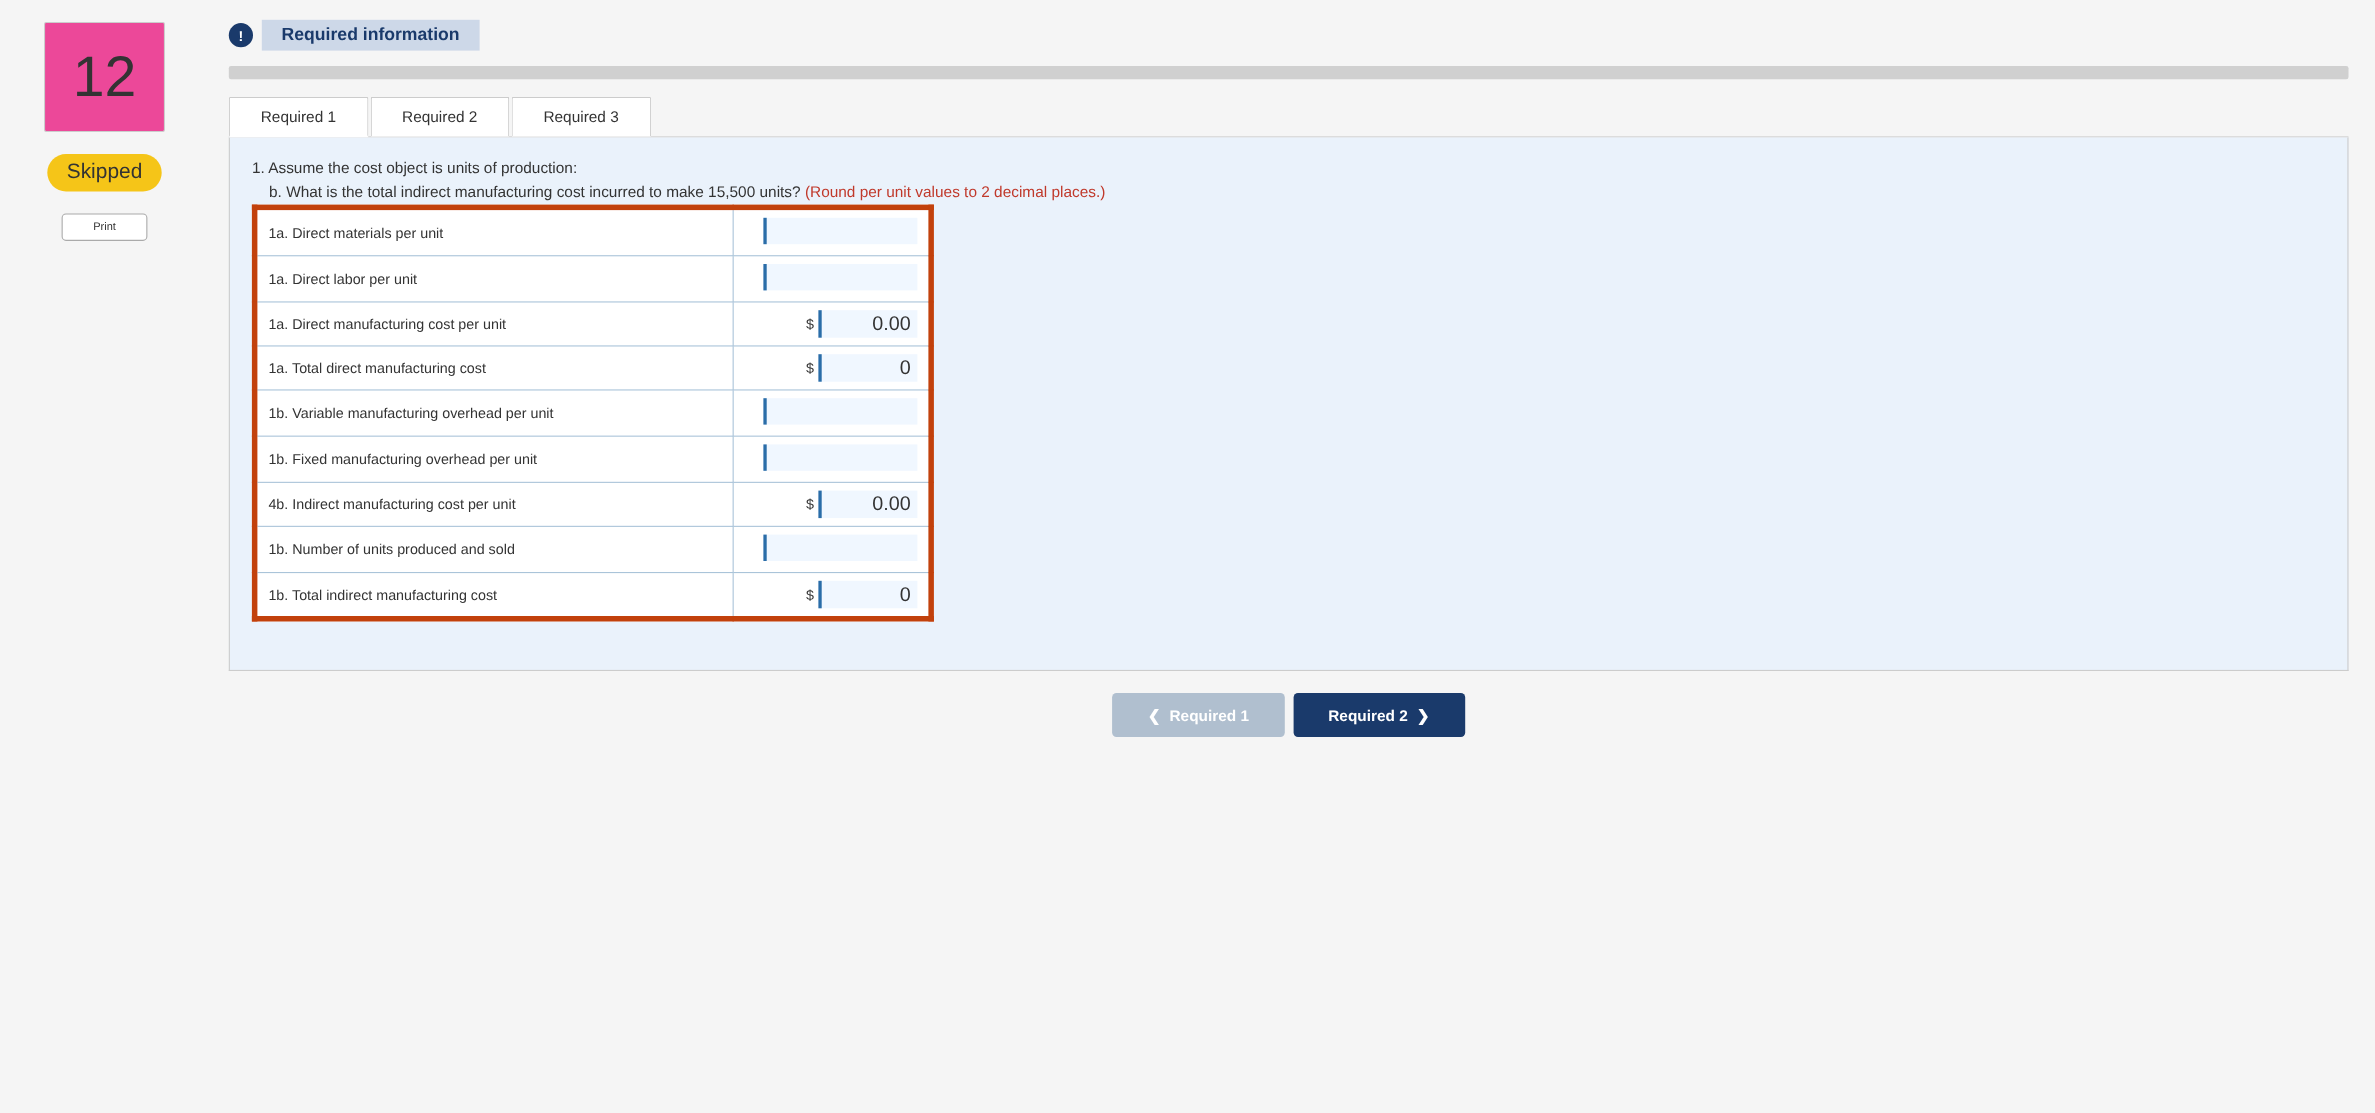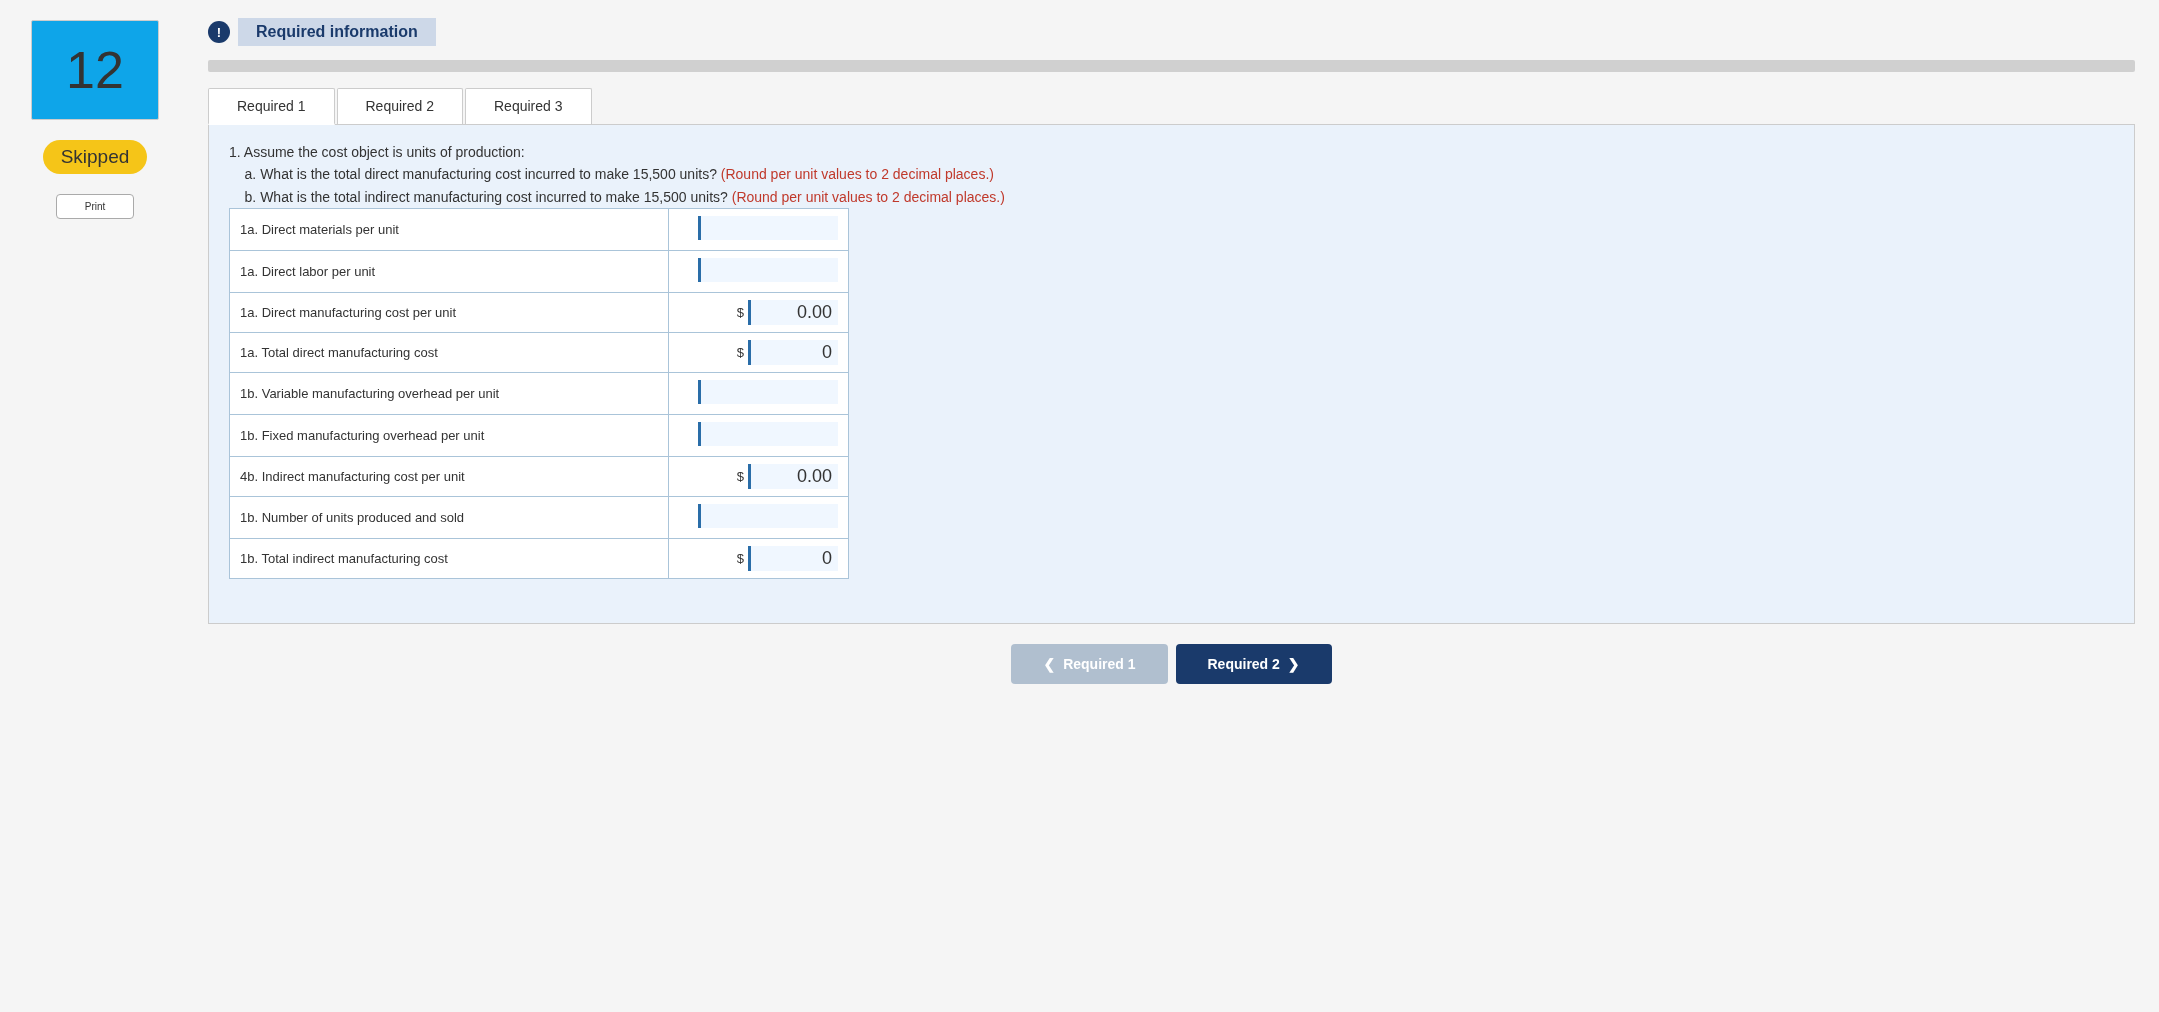--- a/index.html
+++ b/index.html
@@ -19,22 +19,22 @@
       min-width: 190px;
       padding: 20px 16px;
       display: flex;
       flex-direction: column;
       align-items: center;
       gap: 20px;
       background: #f5f5f5;
     }
     .question-number-box {
       border: 1px solid #ccc;
-      background: #0ea5e9;
-      width: 128px;
+      background: #ec4899;
+      width: 110px;
       height: 100px;
       display: flex;
       align-items: center;
       justify-content: center;
       font-size: 52px;
       font-weight: 300;
       color: #333;
       border-radius: 2px;
     }
     .skipped-badge {
@@ -128,21 +128,21 @@
       font-size: 14px;
       line-height: 1.6;
       color: #333;
       margin-bottom: 0;
     }
     .question-text .red-note {
       color: #c0392b;
     }
     .table-section {
       background: #fff;
-      border: 1px solid #c2410c;
+      border: 5px solid #c2410c;
       border-collapse: collapse;
       width: 620px;
       margin-bottom: 24px;
     }
     .table-section tr td {
       border: 1px solid #aac4d9;
       padding: 7px 10px;
       font-size: 13px;
       color: #333;
     }
@@ -241,25 +241,20 @@
     <div class="tabs-row">
       <div class="tab active">Required 1</div>
       <div class="tab">Required 2</div>
       <div class="tab">Required 3</div>
     </div>
 
     <div class="content-area">
 
       <div class="question-text">
         <div>1. Assume the cost object is units of production:</div>
-        <div>
-          &nbsp;&nbsp;&nbsp;
-          <span>a. What is the total direct manufacturing cost incurred to make 15,500 units?</span>
-          <span class="red-note"> (Round per unit values to 2 decimal places.)</span>
-        </div>
         <div>
           &nbsp;&nbsp;&nbsp;
           <span>b. What is the total indirect manufacturing cost incurred to make 15,500 units?</span>
           <span class="red-note"> (Round per unit values to 2 decimal places.)</span>
         </div>
       </div>
 
       <table class="table-section">
         <tbody id="table-body">
         <tr>

